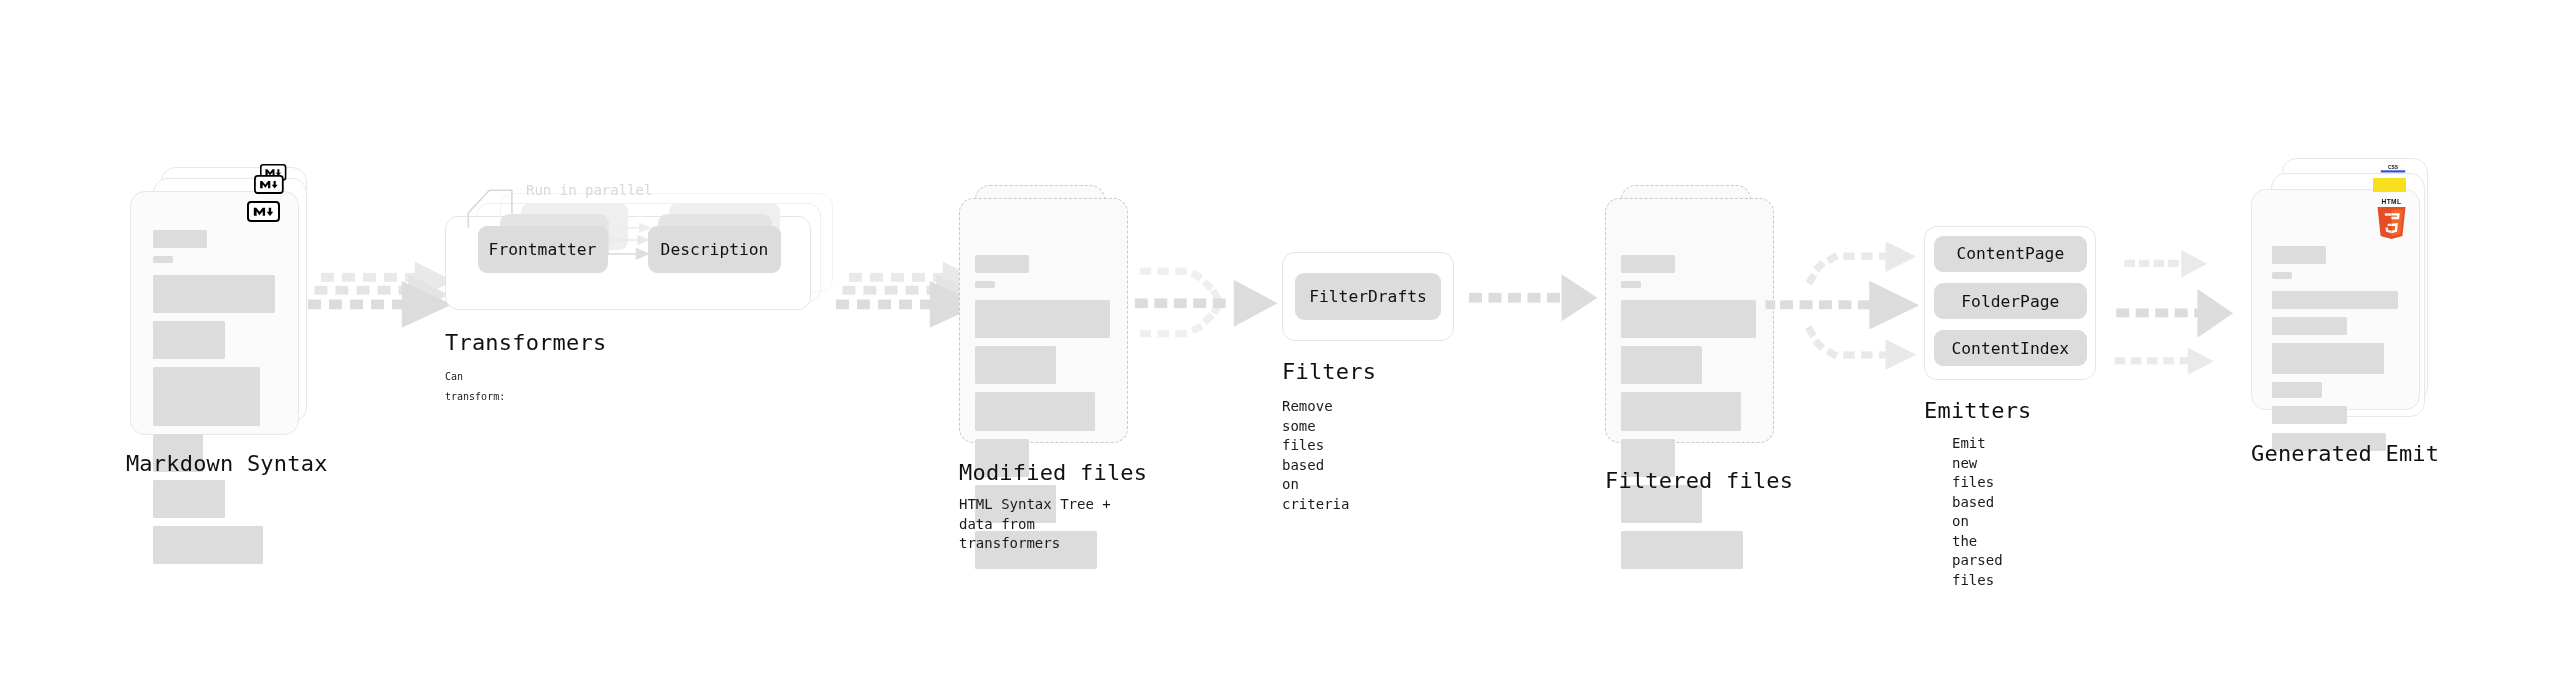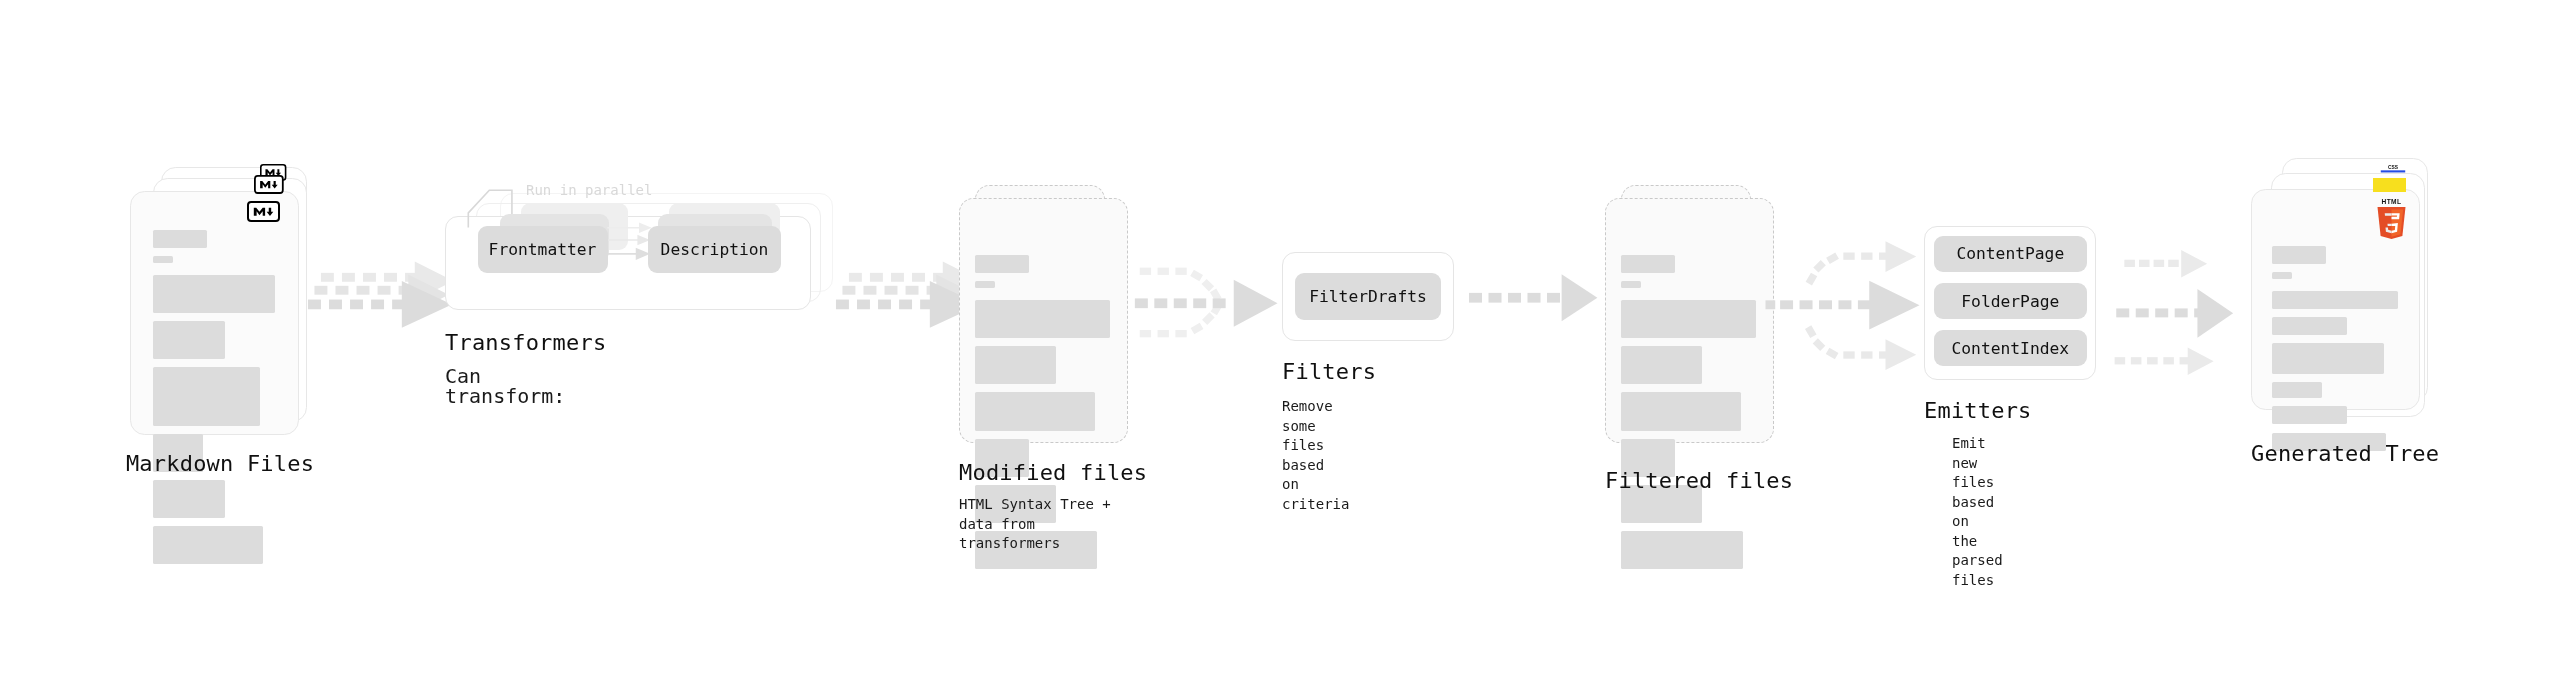--- a/index.html
+++ b/index.html
@@ -60,21 +60,21 @@
     white-space:nowrap;
     position:absolute;
   }
   .subtitle{
     font-size:14px;
     line-height:19.5px;
     color:#1a1a1a;
     position:absolute;
     white-space:pre-line;
   }
-  .bullets{position:absolute;font-size:20px;line-height:19.5px;color:#1a1a1a;}
+  .bullets{position:absolute;font-size:10px;line-height:19.5px;color:#1a1a1a;}
   .bullets .lead{margin:0 0 1.6px 0;}
   .bullets ul{margin:0;padding:0 0 0 16.3px;list-style:none;}
   .bullets li{position:relative;}
   .bullets li:before{content:"\2022";position:absolute;left:-13px;top:0;}
 
   
   .gbox{
     position:absolute;
     border:1.6px solid #e5e5e5;
     border-radius:13px;
@@ -136,21 +136,21 @@
         <div class="bar h1" style="width:54px;"></div>
         <div class="bar tiny" style="width:19.5px;"></div>
         <div class="bar tall" style="width:122px;"></div>
         <div class="bar tall" style="width:72px;"></div>
         <div class="bar" style="width:107px;height:59px;"></div>
         <div class="bar tall" style="width:50px;"></div>
         <div class="bar tall" style="width:72px;"></div>
         <div class="bar tall" style="width:110px;"></div>
       </div>
     </div>
-    <div class="title" style="left:-4.1px;top:284px;">Markdown Files</div>
+    <div class="title" style="left:-4.1px;top:284px;">Markdown Syntax</div>
   </div>
 
   <svg class="deco" style="left:309px;top:268px;" width="163" height="89" viewBox="0 0 200 110">
     <g fill="#e9e9e9">
       <rect x="14" y="6" width="16" height="11"></rect>
         <rect x="40" y="6" width="16" height="11"></rect>
         <rect x="66" y="6" width="16" height="11"></rect>
         <rect x="92" y="6" width="16" height="11"></rect>
         <rect x="118" y="6" width="16" height="11"></rect>
       <polygon points="130,-8 178,16 130,40"></polygon>
@@ -419,17 +419,17 @@
         <div class="bar h1" style="width:54px;"></div>
         <div class="bar tiny" style="width:19.5px;"></div>
         <div class="bar" style="width:126px;height:18px;"></div>
         <div class="bar" style="width:75px;height:18px;"></div>
         <div class="bar" style="width:112px;height:31px;"></div>
         <div class="bar" style="width:50px;height:16.3px;"></div>
         <div class="bar" style="width:75px;height:18px;"></div>
         <div class="bar" style="width:114px;height:18px;"></div>
       </div>
     </div>
-    <div class="title" style="left:0px;top:283px;">Generated Tree</div>
+    <div class="title" style="left:0px;top:283px;">Generated Emit</div>
   </div>
 
 </div>
 
 
 </body></html>

